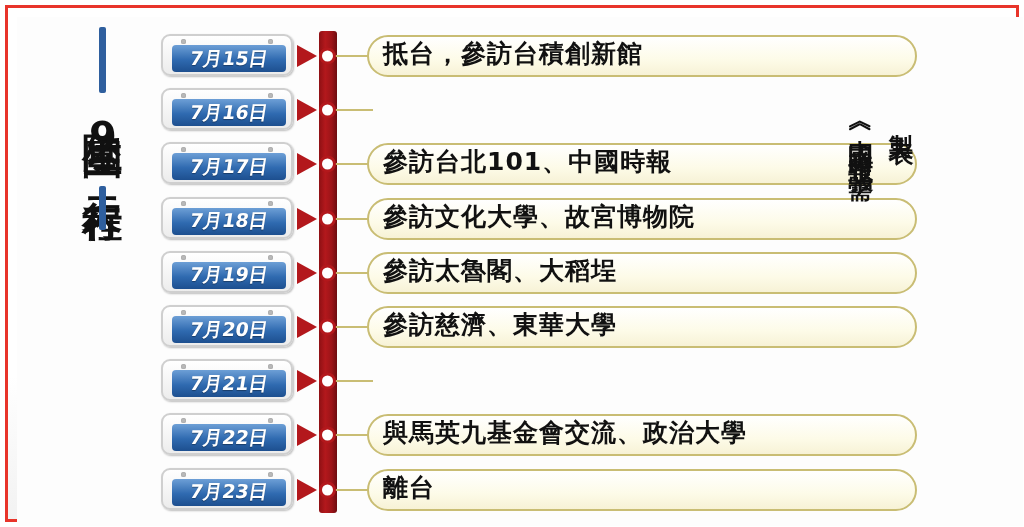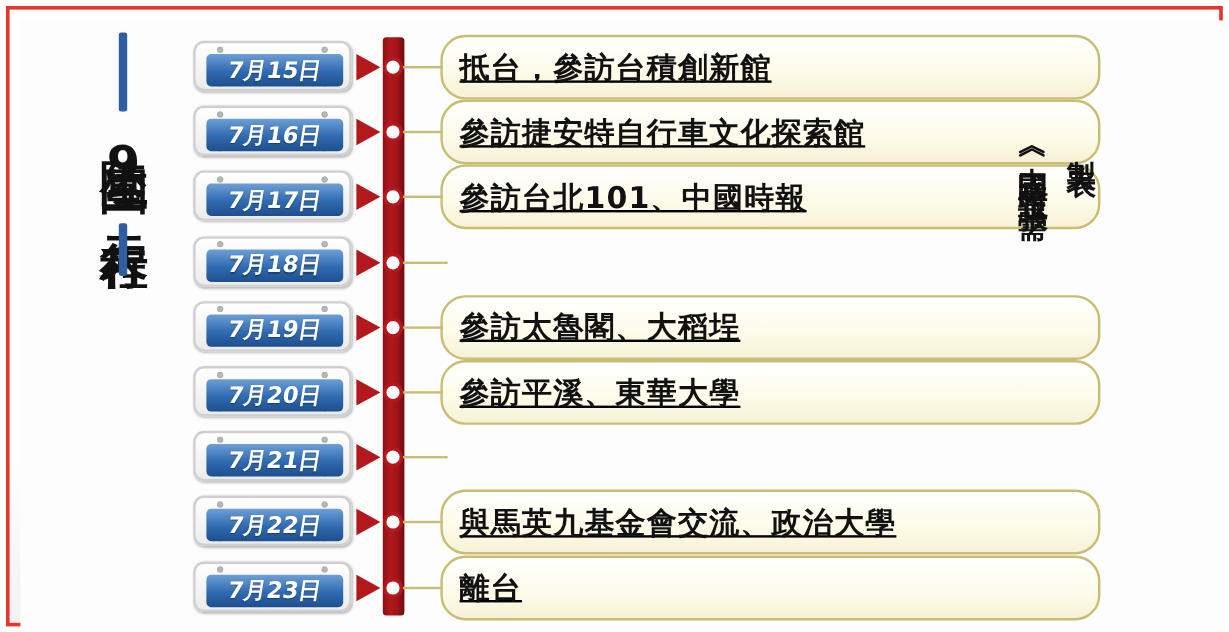--- a/index.html
+++ b/index.html
@@ -186,29 +186,27 @@
     transform: translateY(-1px);
     width: 38px;
     height: 2px;
     background: #c9bd74;
   }
   
   .capsule {
     position: relative;
     margin-left: 22px;
     flex: 1 1 auto;
-    height: 54px;
+    height: 42px;
     box-sizing: border-box;
     border: 2px solid #c9bd74;
     border-radius: 21px;
     background: linear-gradient(180deg, #ffffff 0%, #fdfbe8 60%, #f7f2d6 100%);
     display: flex;
-    align-items: center;
     padding-left: 14px;
-    text-decoration: underline;
   }
   .capsule span {
     font-size: 25px;
     font-weight: bold;
     color: #111111;
     letter-spacing: 1px;
     font-family: "DejaVu Sans", "Liberation Sans", sans-serif;
     white-space: nowrap;
   }
   
@@ -285,23 +283,20 @@
               <div class="plate-inner">
                 <span>7月16日</span>
               </div>
             </div>
           </div>
           <div class="connector">
             <div class="arrow"></div>
             <div class="node"></div>
             <div class="lead"></div>
           </div>
-          <div class="capsule">
-            <span>參訪捷安特自行車文化探索館</span>
-          </div>
         </div>
 
         <div class="row">
           <div class="plate-wrap">
             <div class="plate">
               <div class="screw l"></div>
               <div class="screw r"></div>
               <div class="screw bl"></div>
               <div class="screw br"></div>
               <div class="plate-inner">
@@ -329,20 +324,23 @@
               <div class="plate-inner">
                 <span>7月18日</span>
               </div>
             </div>
           </div>
           <div class="connector">
             <div class="arrow"></div>
             <div class="node"></div>
             <div class="lead"></div>
           </div>
+          <div class="capsule">
+            <span>參訪文化大學、故宮博物院</span>
+          </div>
         </div>
 
         <div class="row">
           <div class="plate-wrap">
             <div class="plate">
               <div class="screw l"></div>
               <div class="screw r"></div>
               <div class="screw bl"></div>
               <div class="screw br"></div>
               <div class="plate-inner">
@@ -371,21 +369,21 @@
                 <span>7月20日</span>
               </div>
             </div>
           </div>
           <div class="connector">
             <div class="arrow"></div>
             <div class="node"></div>
             <div class="lead"></div>
           </div>
           <div class="capsule">
-            <span>參訪平溪、東華大學</span>
+            <span>參訪慈濟、東華大學</span>
           </div>
         </div>
 
         <div class="row">
           <div class="plate-wrap">
             <div class="plate">
               <div class="screw l"></div>
               <div class="screw r"></div>
               <div class="screw bl"></div>
               <div class="screw br"></div>

